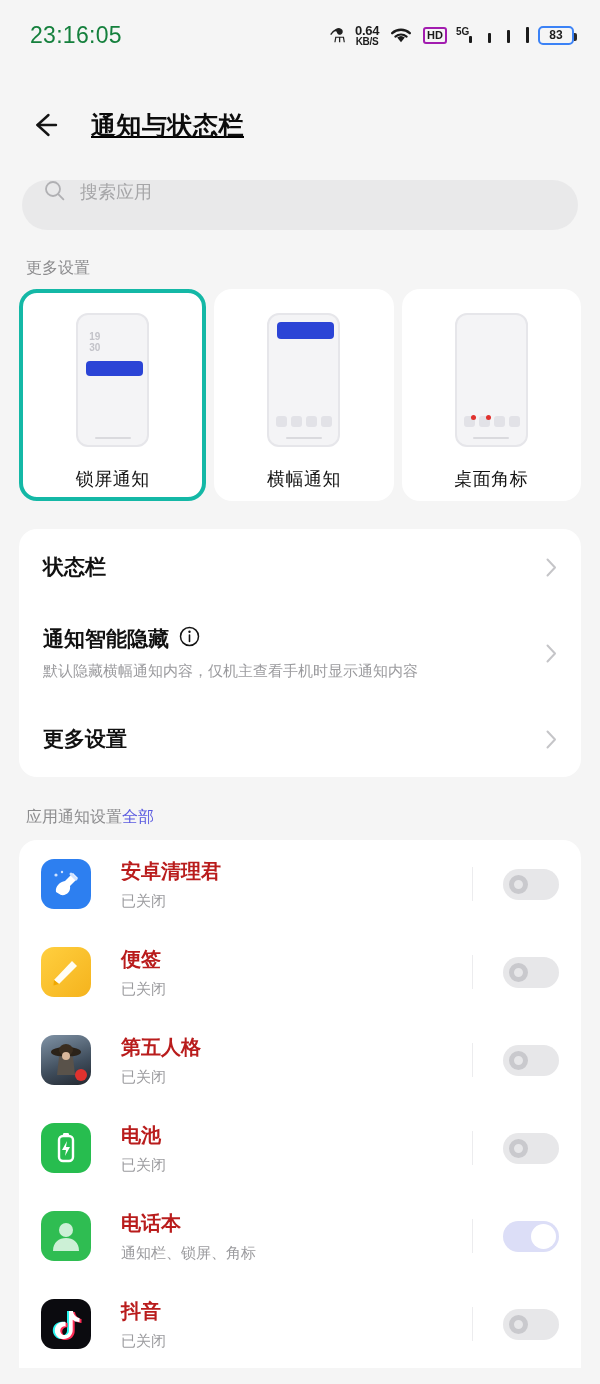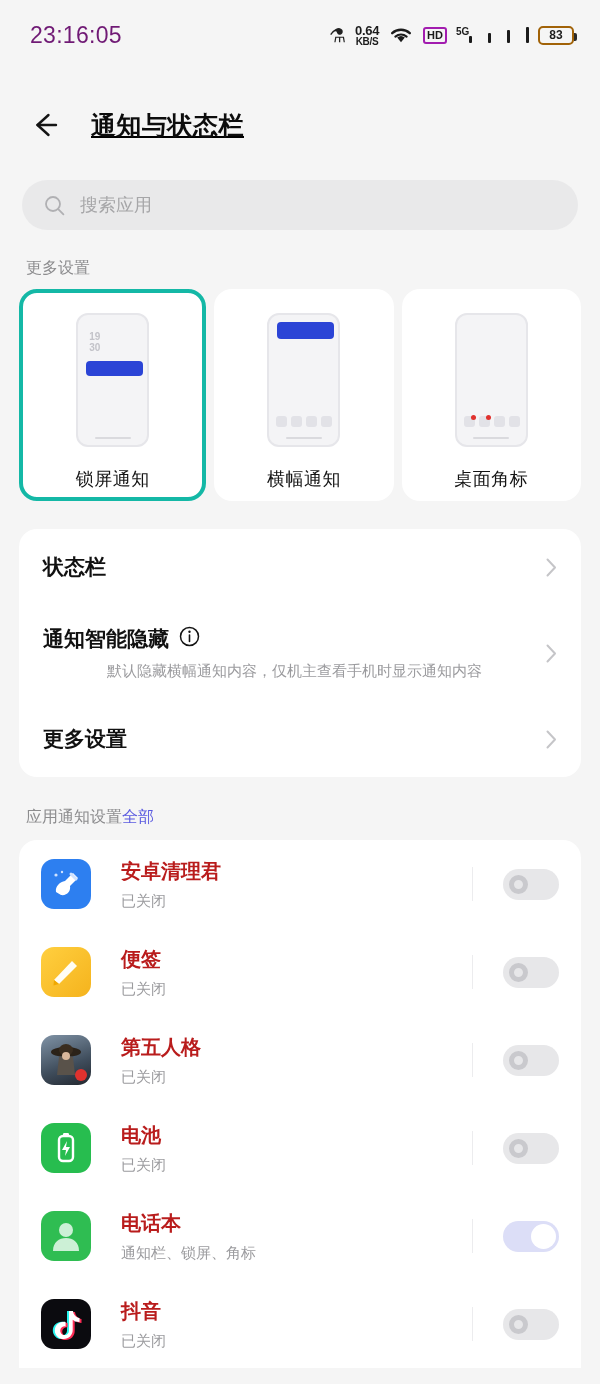--- a/index.html
+++ b/index.html
@@ -9,53 +9,53 @@
     font-family: "Liberation Sans", "DejaVu Sans", sans-serif;
     overflow: hidden;
   }
   .phone { position: relative; width: 600px; height: 1384px; background: #f5f5f5; }
 
   
   .statusbar {
     height: 70px; display: flex; align-items: center;
     justify-content: space-between; padding: 0 26px 0 30px;
   }
-  .clock { font-size: 23px; color: #701a75; font-weight: 500; letter-spacing: .3px; }
+  .clock { font-size: 23px; color: #15803d; font-weight: 500; letter-spacing: .3px; }
   .sb-right { display: flex; align-items: center; gap: 9px; }
   .bt-icon { font-size: 19px; color: #222; line-height: 1; }
   .netspeed { display: flex; flex-direction: column; align-items: center; line-height: 1; }
   .netspeed .n1 { font-size: 13px; font-weight: 700; color: #1b1b1b; letter-spacing: -.3px;}
   .netspeed .n2 { font-size: 10px; font-weight: 700; color: #1b1b1b; letter-spacing: -.3px;}
   .wifi-wrap { position: relative; width: 26px; height: 20px; }
   .hd-badge {
     border: 2px solid #a21caf; border-radius: 3px; font-size: 11px;
     font-weight: 700; padding: 0px 2px; color: #1b1b1b; line-height: 13px;
   }
   .sig-wrap { display: flex; align-items: flex-end; gap: 16px; position: relative; padding-left: 13px;}
   .sig-5g { position: absolute; left: 0; top: -1px; font-size: 10px; font-weight: 700; color: #1b1b1b; }
   .bar { width: 3px; background: #1b1b1b; border-radius: 1px; }
   .battery {
-    position: relative; width: 36px; height: 19px; border: 2px solid #a16207;
+    position: relative; width: 36px; height: 19px; border: 2px solid #3b82f6;
     border-radius: 5px; display: flex; align-items: center; justify-content: center;
   }
   .battery:after {
     content: ""; position: absolute; right: -5px; top: 5px; width: 3px; height: 8px;
     background: #2a2a2a; border-radius: 0 2px 2px 0;
   }
   .battery span { font-size: 12px; font-weight: 700; color: #1b1b1b; }
 
   
   .header { display: flex; align-items: center; height: 66px; padding: 0 28px; margin-top: 22px; text-decoration: underline; }
   .back-arrow { width: 34px; height: 34px; flex: none; }
   .page-title { font-size: 25px; color: #0d0d0d; font-weight: 600; margin-left: 29px; letter-spacing: .5px;}
 
   
   .search {
     margin: 22px 22px 0 22px; height: 50px; background: #e9e9ea;
-    border-radius: 25px; display: flex; align-items: center; padding: 0 22px;
+    border-radius: 25px; display: flex; align-items: flex-start; padding: 0 22px;
   }
   .search .mag { width: 21px; height: 21px; flex: none; }
   .search .ph { font-size: 18px; color: #a6a6a8; margin-left: 15px; }
 
   
   .sec-label { font-size: 16px; color: #8c8c8e; padding: 28px 0 10px 26px; }
 
   
   .cat-row { display: flex; gap: 8px; padding: 0 19px; }
   .cat {
@@ -88,21 +88,21 @@
     content: ""; position: absolute; right: -1px; top: -1px; width: 5px; height: 5px;
     border-radius: 50%; background: #e0322e;
   }
   .cat-label { font-size: 18px; color: #141414; margin-top: 20px; letter-spacing: .5px; }
 
   
   .card { background: #fff; border-radius: 18px; margin: 28px 19px 0 19px; padding: 0 24px; }
   .row { display: flex; align-items: center; min-height: 76px; position: relative; }
   .row .texts { flex: 1; }
   .row .t1 { font-size: 21px; color: #111; font-weight: 600; display: flex; align-items: center; }
-  .row .t2 { font-size: 15px; color: #9b9b9e; margin-top: 8px; line-height: 1.3; text-align: center; }
+  .row .t2 { font-size: 15px; color: #9b9b9e; margin-top: 8px; line-height: 1.3; }
   .info-icon { margin-left: 10px; }
   .chev { width: 11px; height: 19px; flex: none; }
 
   
   .app-head {
     display: flex; align-items: center; 
     padding: 30px 26px 12px 26px;
   }
   .app-head .lbl { font-size: 16px; color: #8c8c8e; }
   .app-head .all { font-size: 16px; color: #5a5ae0; }

